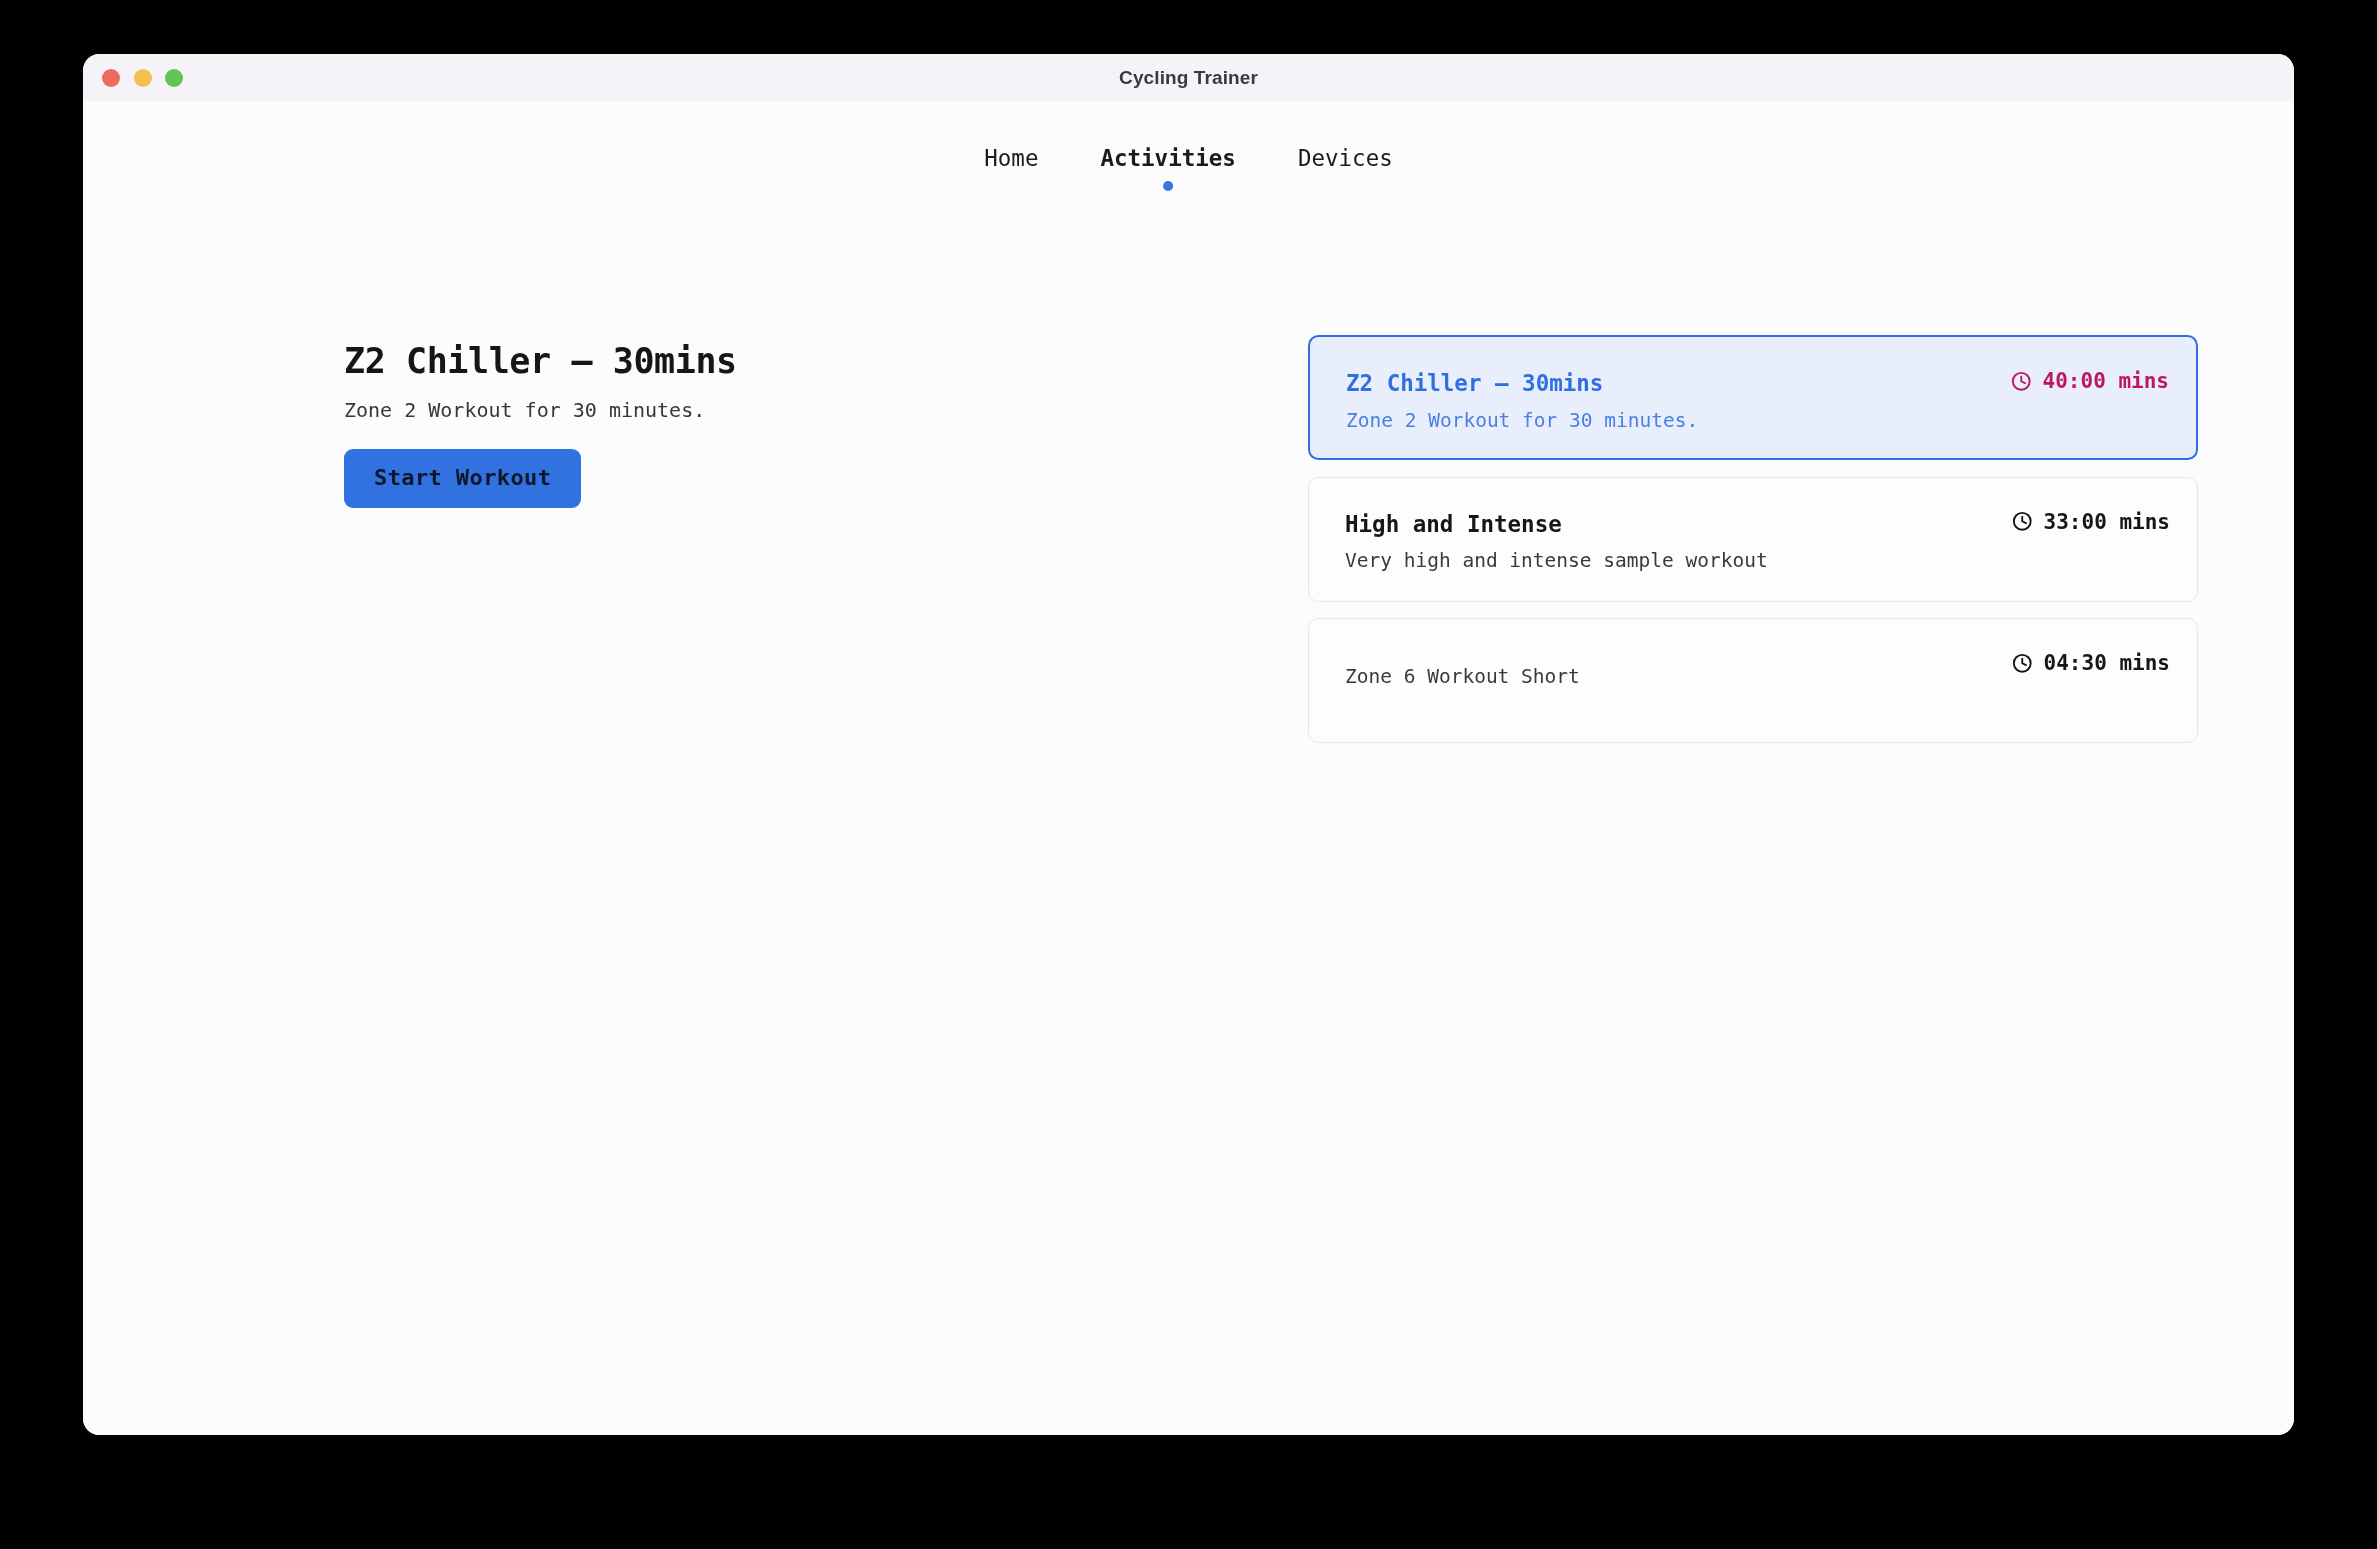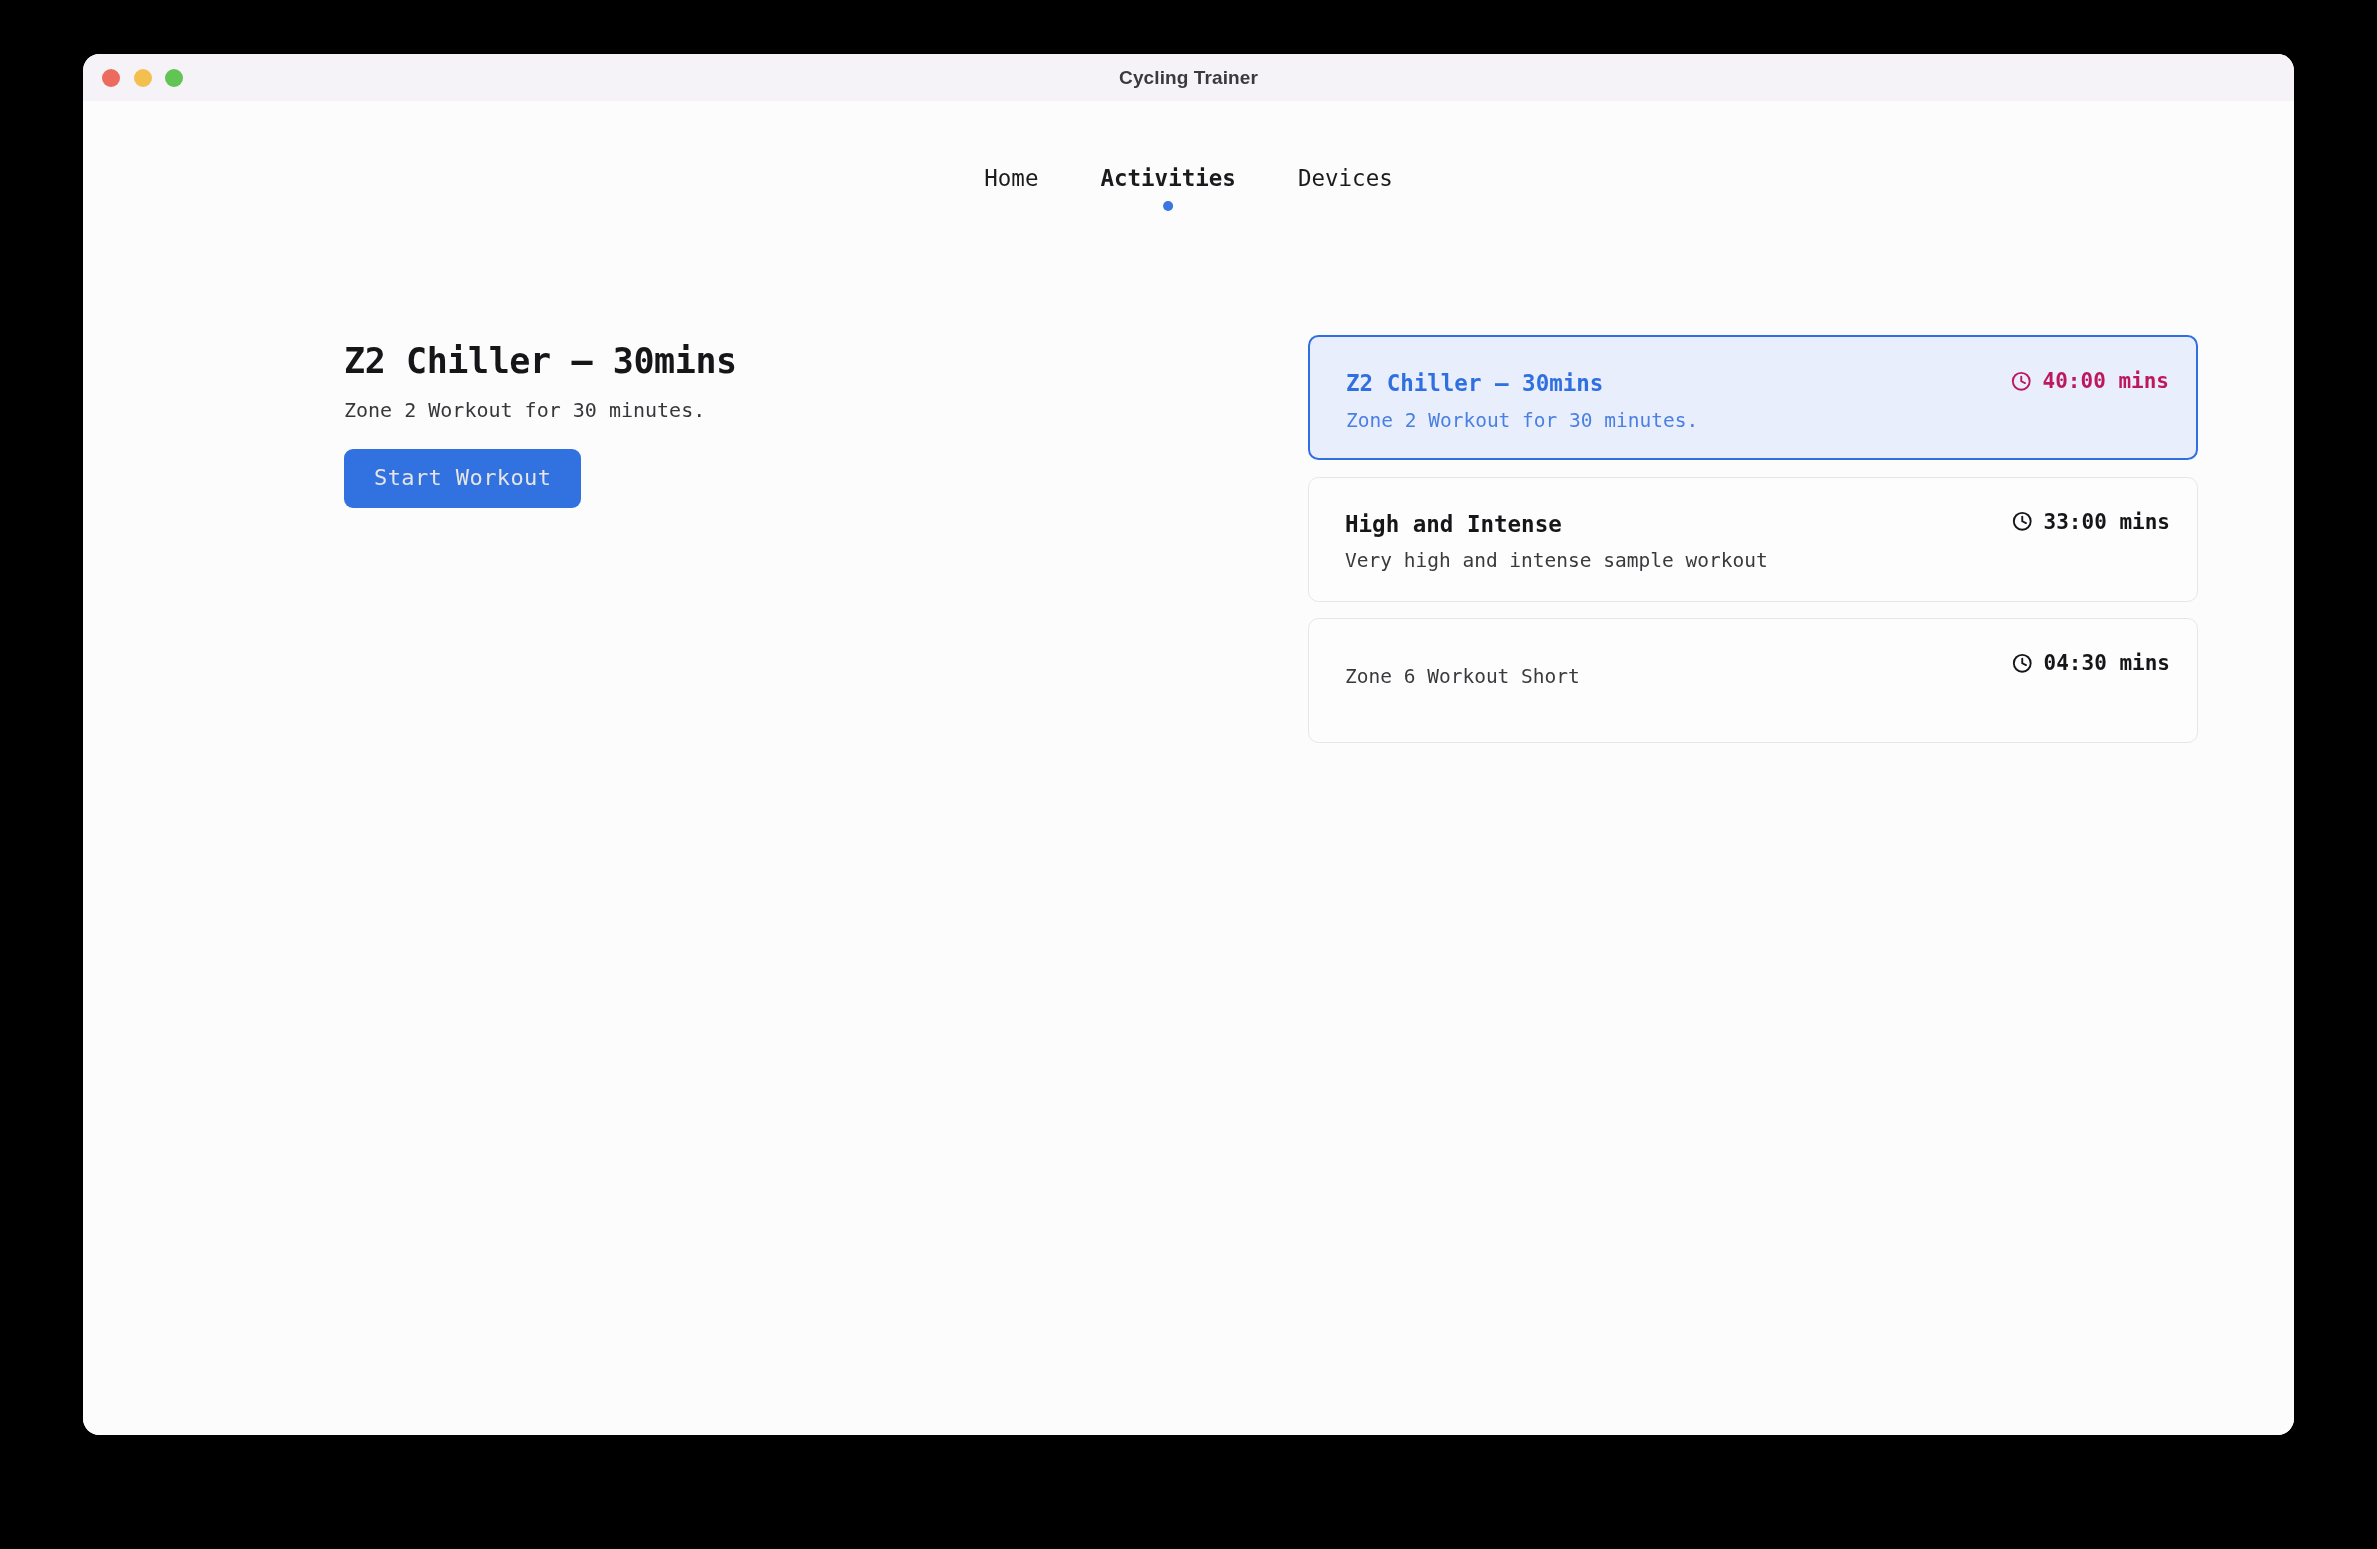--- a/index.html
+++ b/index.html
@@ -81,21 +81,21 @@
 
   
   .topnav {
     position: absolute;
     left: 0;
     right: 0;
     top: 0;
     height: 90px;
     display: flex;
     justify-content: center;
-    align-items: flex-end;
+    align-items: center;
     gap: 56px;
     padding-top: 22.5px;
     box-sizing: border-box;
   }
   .nav-item {
     position: relative;
     font-family: "DejaVu Sans Mono", "Liberation Mono", monospace;
     font-size: 22.5px;
     color: #1b1b1d;
     font-weight: 400;
@@ -147,26 +147,26 @@
     font-size: 20px;
     font-weight: 400;
     color: #37373a;
     margin: 16.5px 0 0 0;
     white-space: nowrap;
   }
   .start-btn {
     display: inline-block;
     margin-top: 27px;
     background: #3272e0;
-    color: #e5e5e5;
+    color: #0f172a;
     border: none;
     border-radius: 9px;
     font-family: "DejaVu Sans Mono", "Liberation Mono", monospace;
     font-size: 22px;
-    font-weight: 400;
+    font-weight: 700;
     padding: 18px 30px 19.5px 30px;
     cursor: pointer;
     letter-spacing: 0.4px;
     line-height: 1;
   }
 
   
   .workout-list {
     position: absolute;
     left: 1225px;

